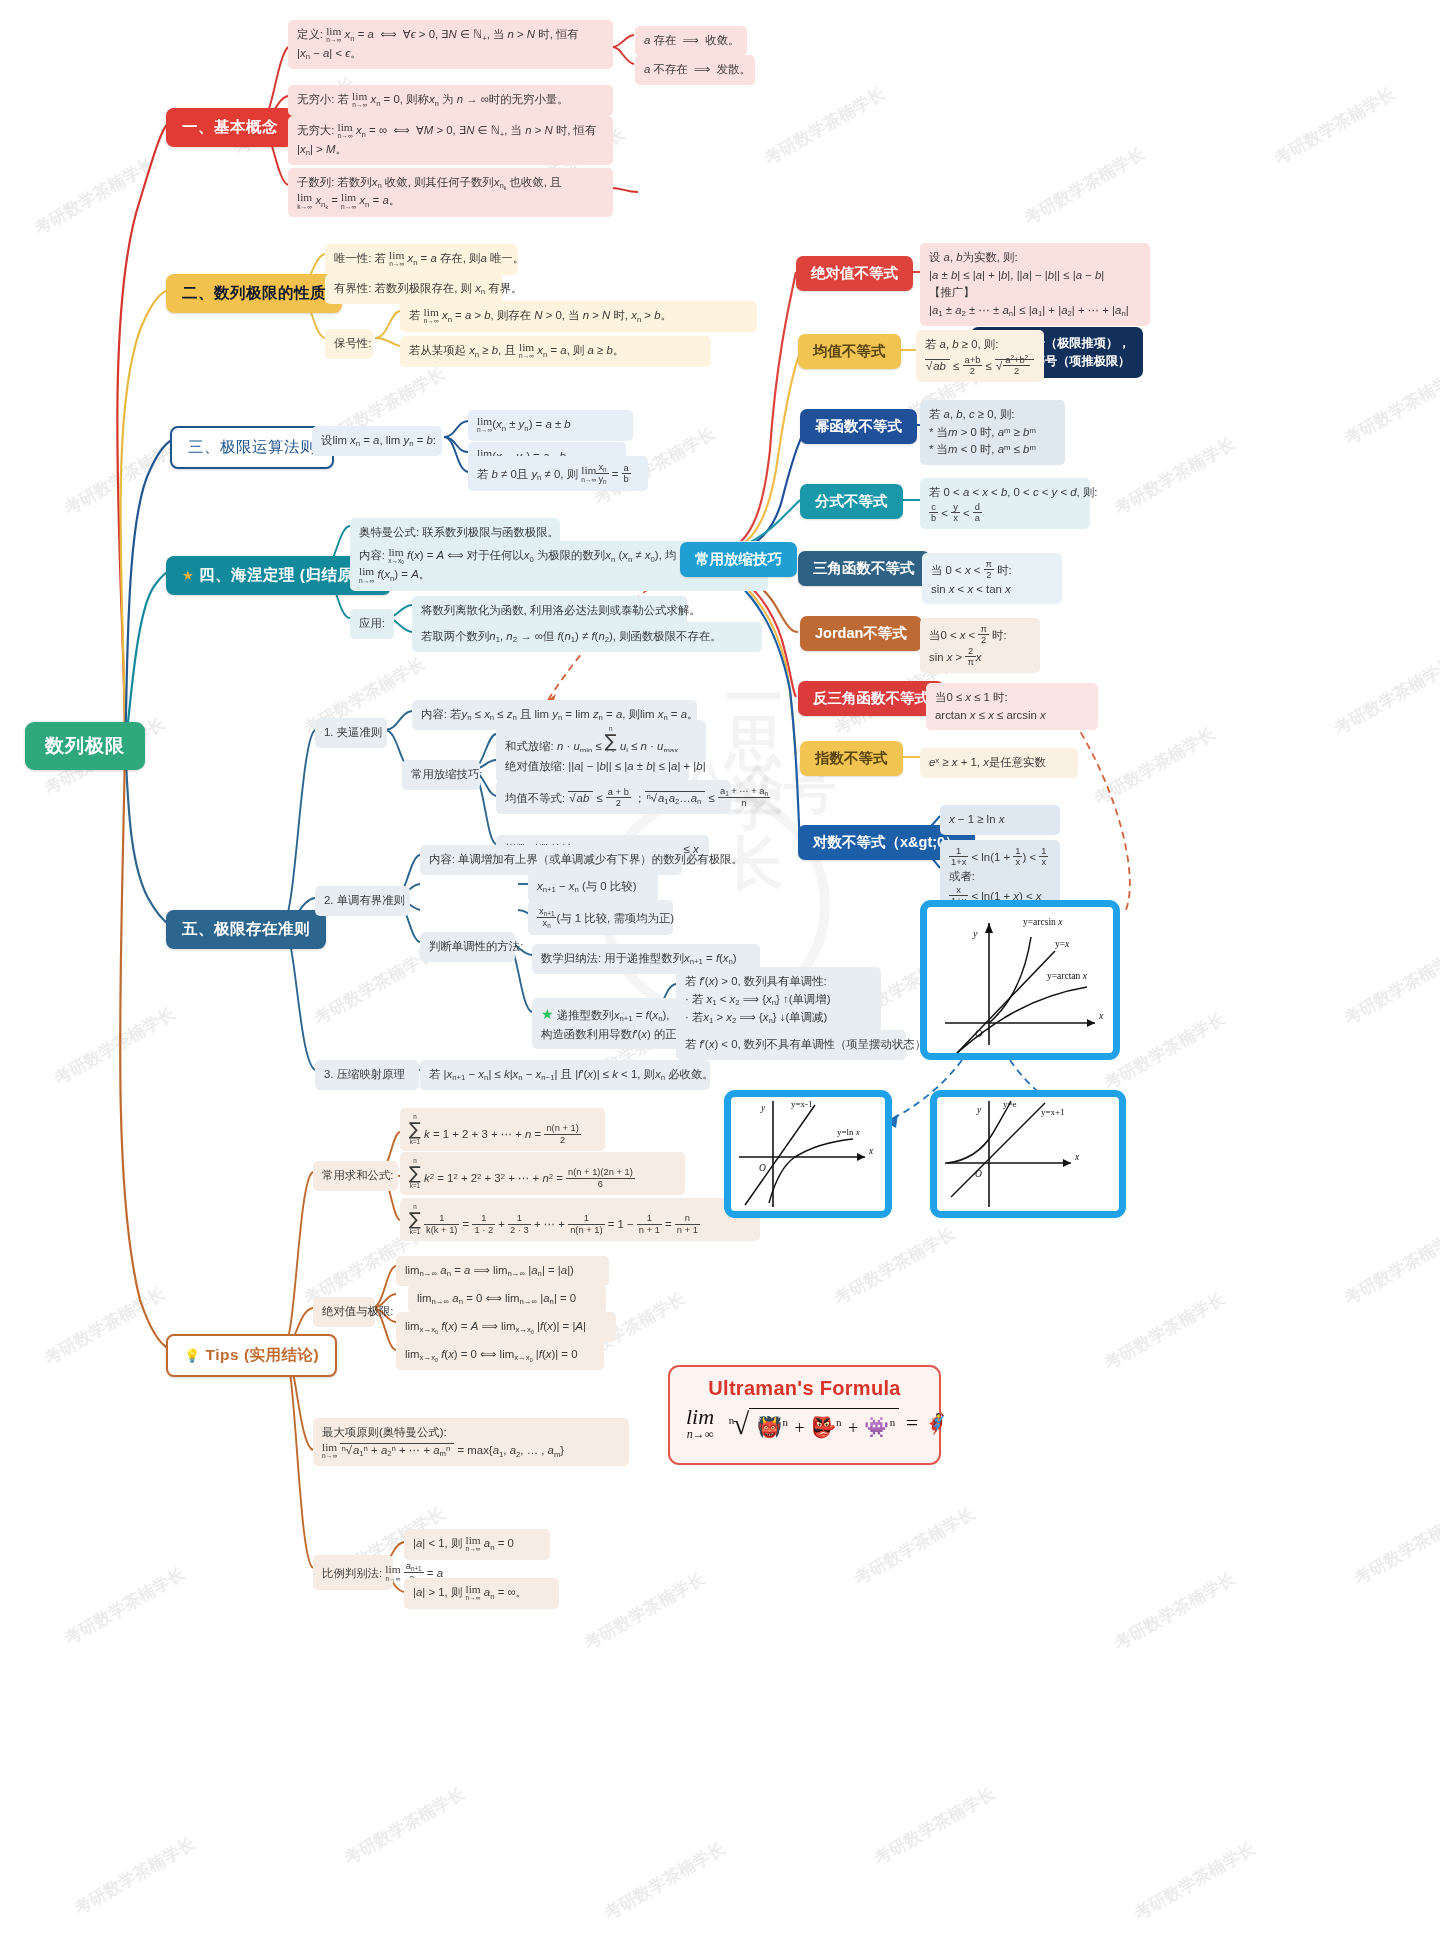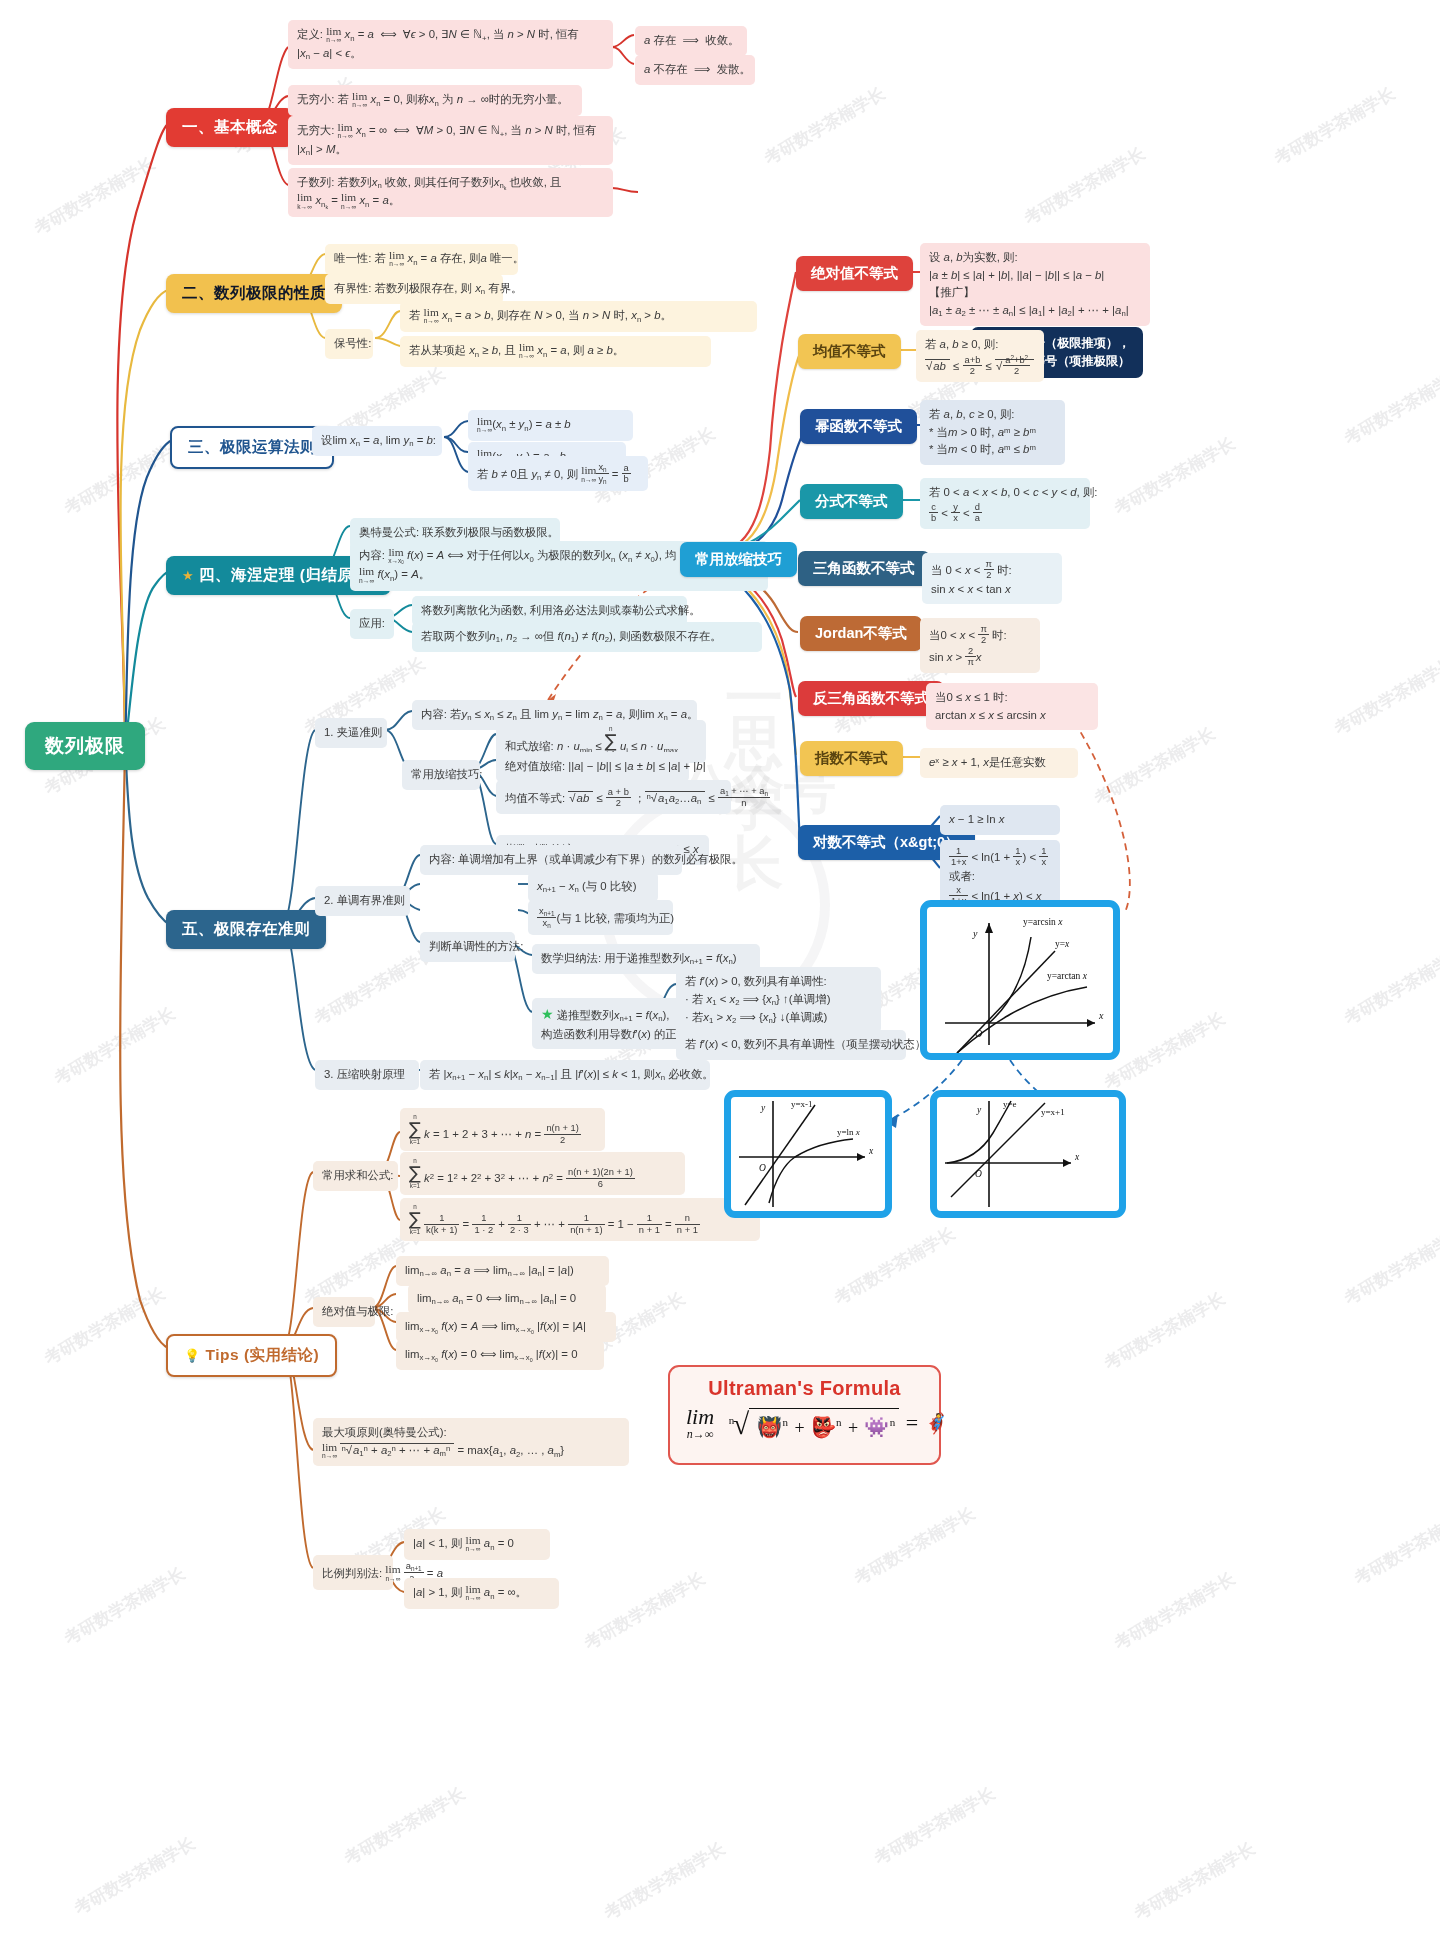--- a/index.html
+++ b/index.html
@@ -41,21 +41,21 @@
     letter-spacing:1px;
   }
 
   .cat {
     border-radius:8px; padding:9px 16px; font-size:15.5px; font-weight:700;
     color:#fff; box-shadow:0 1px 3px rgba(0,0,0,0.16); white-space:nowrap;
     letter-spacing:.5px;
   }
   .cat.red     { background:#e23b33; }
   .cat.yellow  { background:#f2c14e; color:#0f172a; }
-  .cat.blue    { background:#fff; color:#20558f; border:2px solid #20558f; font-weight:700;}
+  .cat.blue    { background:#fff; color:#20558f; border:2px solid #20558f; font-weight:400;}
   .cat.teal    { background:#138a9b; }
   .cat.steel   { background:#2c658d; }
   .cat.orange  { background:#fff; color:#c06a2e; border:2px solid #c06a2e; }
 
   .leafbox {
     border-radius:5px; padding:6px 9px; font-size:11.4px; line-height:1.55;
     color:#3a3a3a; white-space:nowrap;
   }
   .pink    { background:#fbe0e0; }
   .cream   { background:#fdf3de; }
@@ -318,21 +318,21 @@
     <path d="M548,700 L556,694 L552,706 Z" fill="#d4603a"></path>
     <path d="M886,1122 L898,1114 L896,1128 Z" fill="#1f6fb8"></path>
     <path d="M1084,1128 L1072,1120 L1074,1134 Z" fill="#1f6fb8"></path>
   </svg>
 
   <div class="node root" style="left:25px; top:722px;">数列极限</div>
 
   <div class="node cat red" style="left:166px; top:108px;">一、基本概念</div>
 
   <div class="node leafbox pink" style="left:288px; top:20px; width:325px;">定义: <span class="lim"><span class="l1">lim</span><span class="l2">n→∞</span></span> <i>x</i><span class="sub">n</span> = <i>a</i> &nbsp;⟺&nbsp; ∀<i>ϵ</i> &gt; 0, ∃<i>N</i> ∈ ℕ<span class="sub">+</span>, 当 <i>n</i> &gt; <i>N</i> 时, 恒有<br>|<i>x</i><span class="sub">n</span> − <i>a</i>| &lt; <i>ϵ</i>。</div>
-  <div class="node leafbox pink" style="left:288px; top:85px; width:294px;">无穷小: 若 <span class="lim"><span class="l1">lim</span><span class="l2">n→∞</span></span> <i>x</i><span class="sub">n</span> = 0, 则称<i>x</i><span class="sub">n</span> 为 <i>n</i> → ∞时的无穷小量。</div>
+  <div class="node leafbox pink" style="left:288px; top:85px; width:325px;">无穷小: 若 <span class="lim"><span class="l1">lim</span><span class="l2">n→∞</span></span> <i>x</i><span class="sub">n</span> = 0, 则称<i>x</i><span class="sub">n</span> 为 <i>n</i> → ∞时的无穷小量。</div>
   <div class="node leafbox pink" style="left:288px; top:116px;width:325px;">无穷大: <span class="lim"><span class="l1">lim</span><span class="l2">n→∞</span></span> <i>x</i><span class="sub">n</span> = ∞ &nbsp;⟺&nbsp; ∀<i>M</i> &gt; 0, ∃<i>N</i> ∈ ℕ<span class="sub">+</span>, 当 <i>n</i> &gt; <i>N</i> 时, 恒有<br>|<i>x</i><span class="sub">n</span>| &gt; <i>M</i>。</div>
   <div class="node leafbox pink" style="left:288px; top:168px;width:325px;">子数列: 若数列<i>x</i><span class="sub">n</span> 收敛, 则其任何子数列<i>x</i><span class="sub">n<span class="sub">k</span></span> 也收敛, 且<br><span class="lim"><span class="l1">lim</span><span class="l2">k→∞</span></span> <i>x</i><span class="sub">n<span class="sub">k</span></span> = <span class="lim"><span class="l1">lim</span><span class="l2">n→∞</span></span> <i>x</i><span class="sub">n</span> = <i>a</i>。</div>
 
   <div class="node leafbox pink" style="left:635px; top:26px; width:112px;"><i>a</i> 存在 &nbsp;⟹&nbsp; 收敛。</div>
   <div class="node leafbox pink" style="left:635px; top:55px; width:120px;"><i>a</i> 不存在 &nbsp;⟹&nbsp; 发散。</div>
 
   <div class="node cat yellow" style="left:166px; top:274px;">二、数列极限的性质</div>
 
   <div class="node leafbox cream" style="left:325px; top:244px; width:193px;">唯一性: 若 <span class="lim"><span class="l1">lim</span><span class="l2">n→∞</span></span> <i>x</i><span class="sub">n</span> = <i>a</i> 存在, 则<i>a</i> 唯一。</div>
   <div class="node leafbox cream" style="left:325px; top:274px; width:178px;">有界性: 若数列极限存在, 则 <i>x</i><span class="sub">n</span> 有界。</div>

